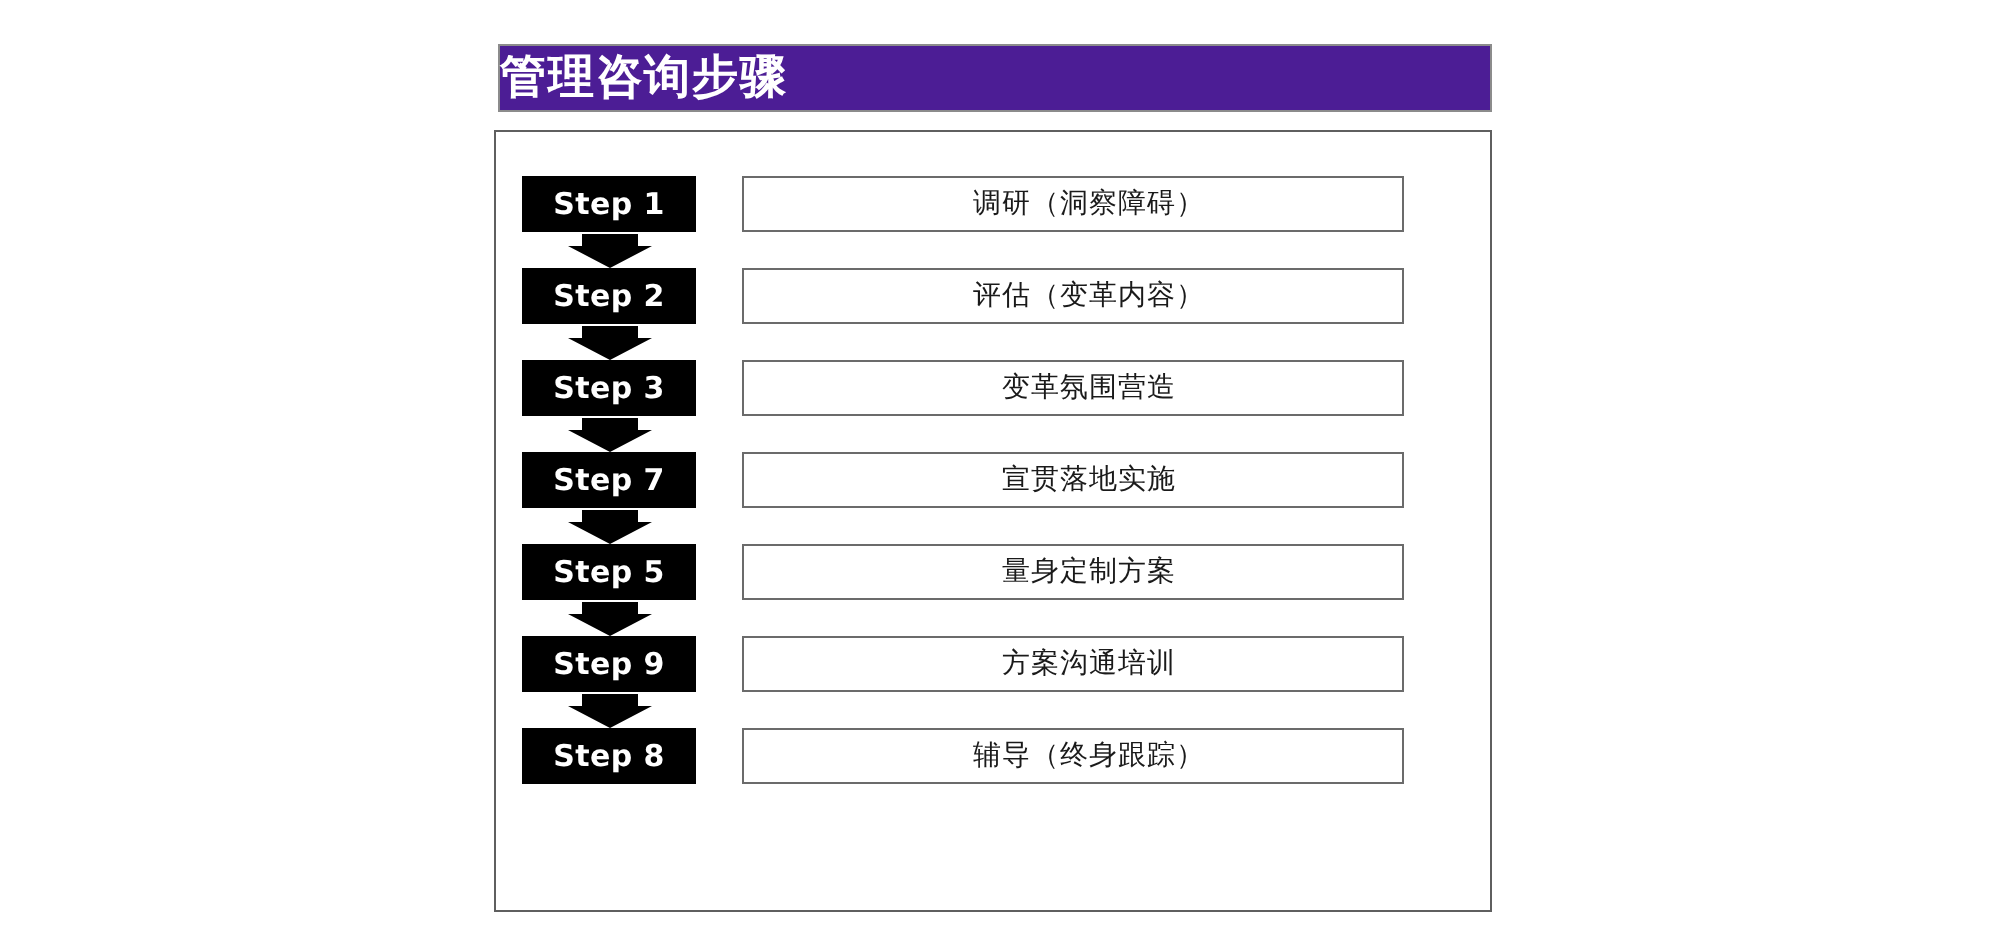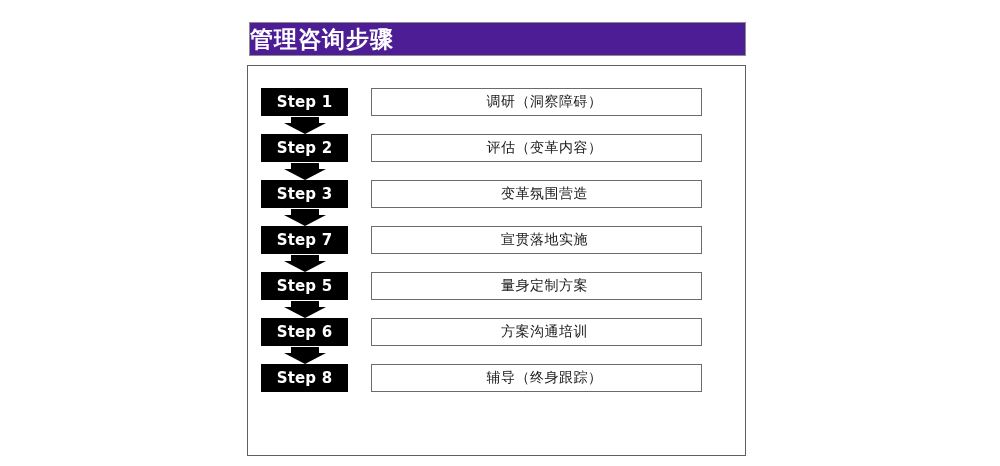--- a/index.html
+++ b/index.html
@@ -182,21 +182,21 @@
         <div class="step-badge">Step 5</div>
         <div class="step-desc">量身定制方案</div>
         <div class="arrow">
           <svg width="42" height="17" viewBox="0 0 42 17" xmlns="http://www.w3.org/2000/svg">
             <polygon points="7,0 35,0 35,6 42,6 21,17 0,6 7,6" fill="#000000"></polygon>
           </svg>
         </div>
       </div>
 
       <div class="row">
-        <div class="step-badge">Step 6</div>
+        <div class="step-badge">Step 9</div>
         <div class="step-desc">方案沟通培训</div>
         <div class="arrow">
           <svg width="42" height="17" viewBox="0 0 42 17" xmlns="http://www.w3.org/2000/svg">
             <polygon points="7,0 35,0 35,6 42,6 21,17 0,6 7,6" fill="#000000"></polygon>
           </svg>
         </div>
       </div>
 
 
       <div class="row">

